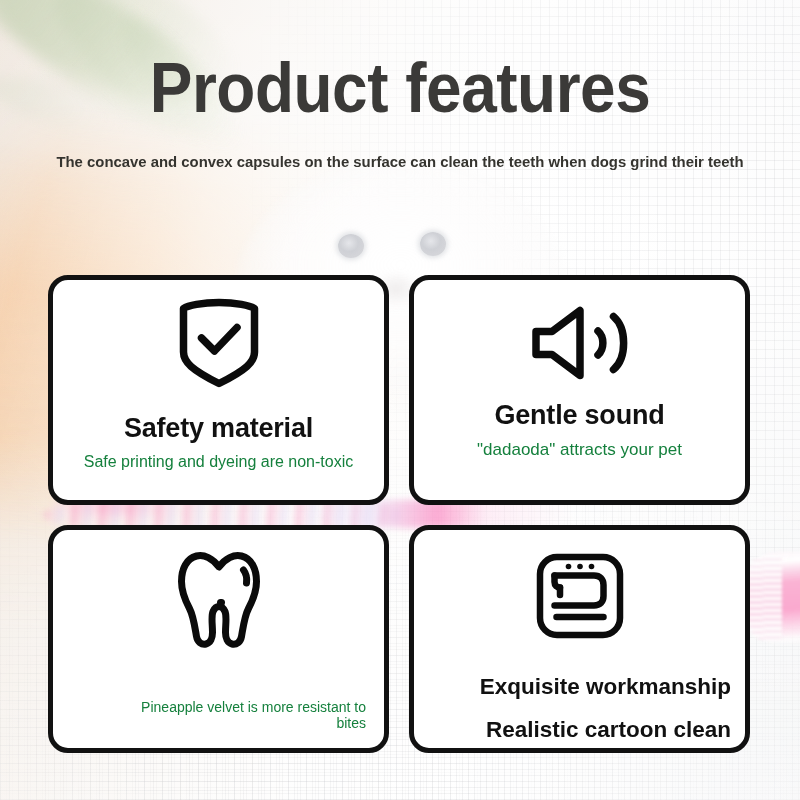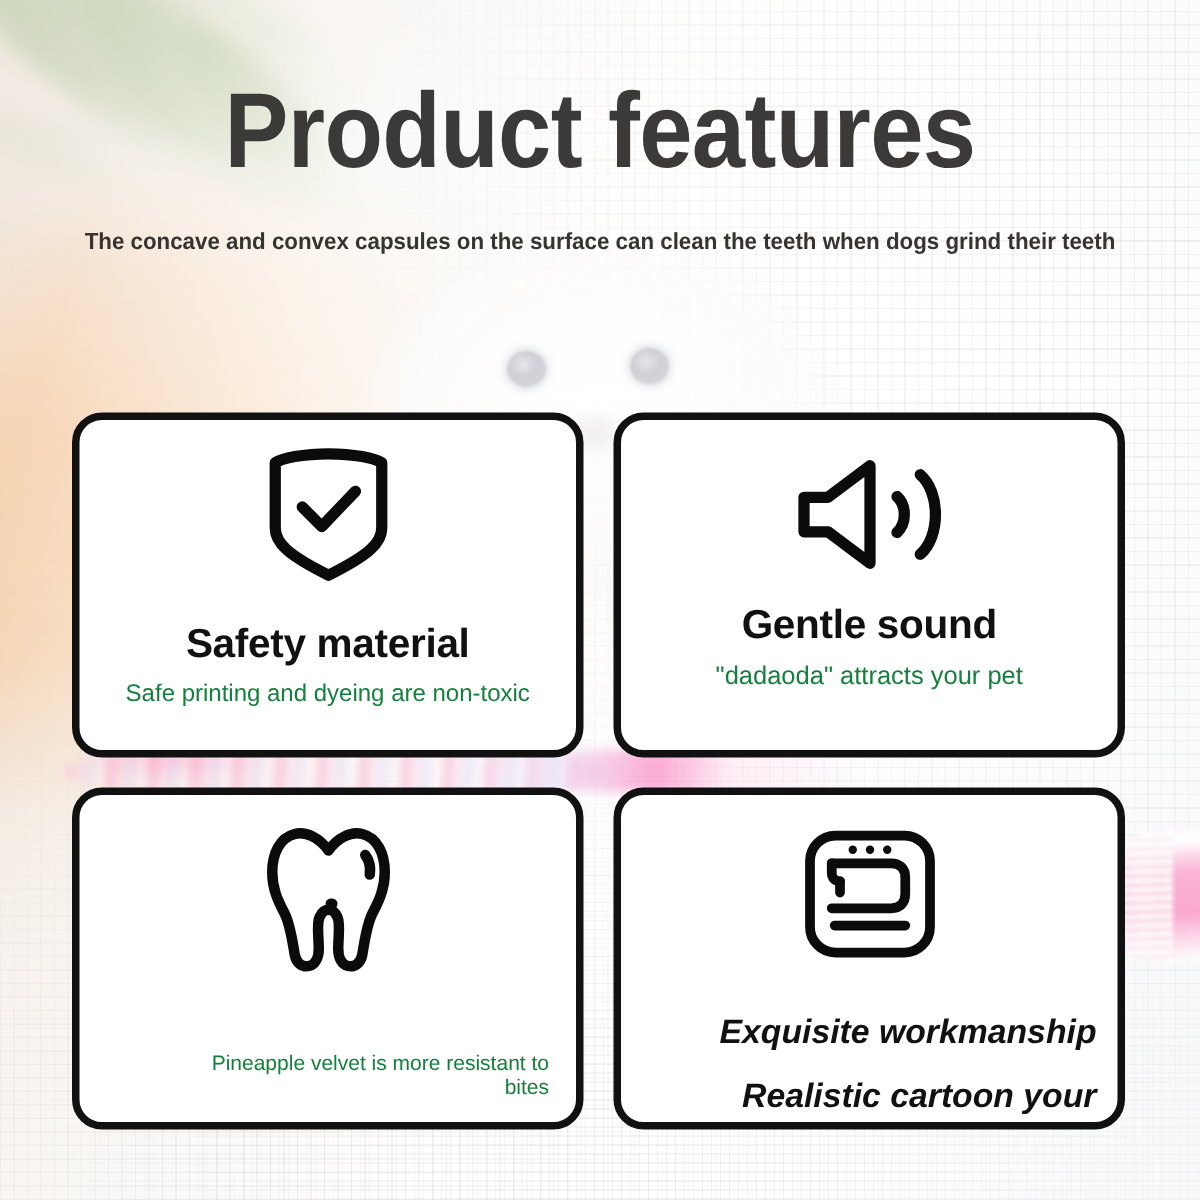--- a/index.html
+++ b/index.html
@@ -281,21 +281,20 @@
 
   
   .card-4 .card-icon { margin-top: 22px; }
   .card-4 .card-text { margin-top: 30px; padding: 0 14px 0 0; box-sizing: border-box; width: 100%; }
   .card-4 .card-line {
     text-align: right;
     font-size: 22.5px;
     font-weight: bold;
     color: #111111;
     white-space: nowrap;
-    font-style: italic;
   }
   .card-4 .card-line + .card-line { margin-top: 17px; }
 </style>
 </head>
 <body>
 
 <div id="stage">
 
   <div class="bg-layer bg-base"></div>
   <div class="bg-layer bg-peach"></div>
@@ -386,18 +385,18 @@
           <path d="M20.5 23.5 V30 C20.5 33.5 23 35.5 26 35.5"></path>
           <path d="M26 35.5 V43"></path>
           <path d="M22.5 65 H69.5"></path>
           <circle cx="34.5" cy="14.5" r="2.8" fill="currentColor" stroke="none"></circle>
           <circle cx="46" cy="14.5" r="2.8" fill="currentColor" stroke="none"></circle>
           <circle cx="57.5" cy="14.5" r="2.8" fill="currentColor" stroke="none"></circle>
         </svg>
       </span>
       <div class="card-text">
         <div class="card-line">Exquisite workmanship</div>
-        <div class="card-line">Realistic cartoon your</div>
+        <div class="card-line">Realistic cartoon clean</div>
       </div>
     </div>
 
   </div>
 </div>
 
 </body></html>

